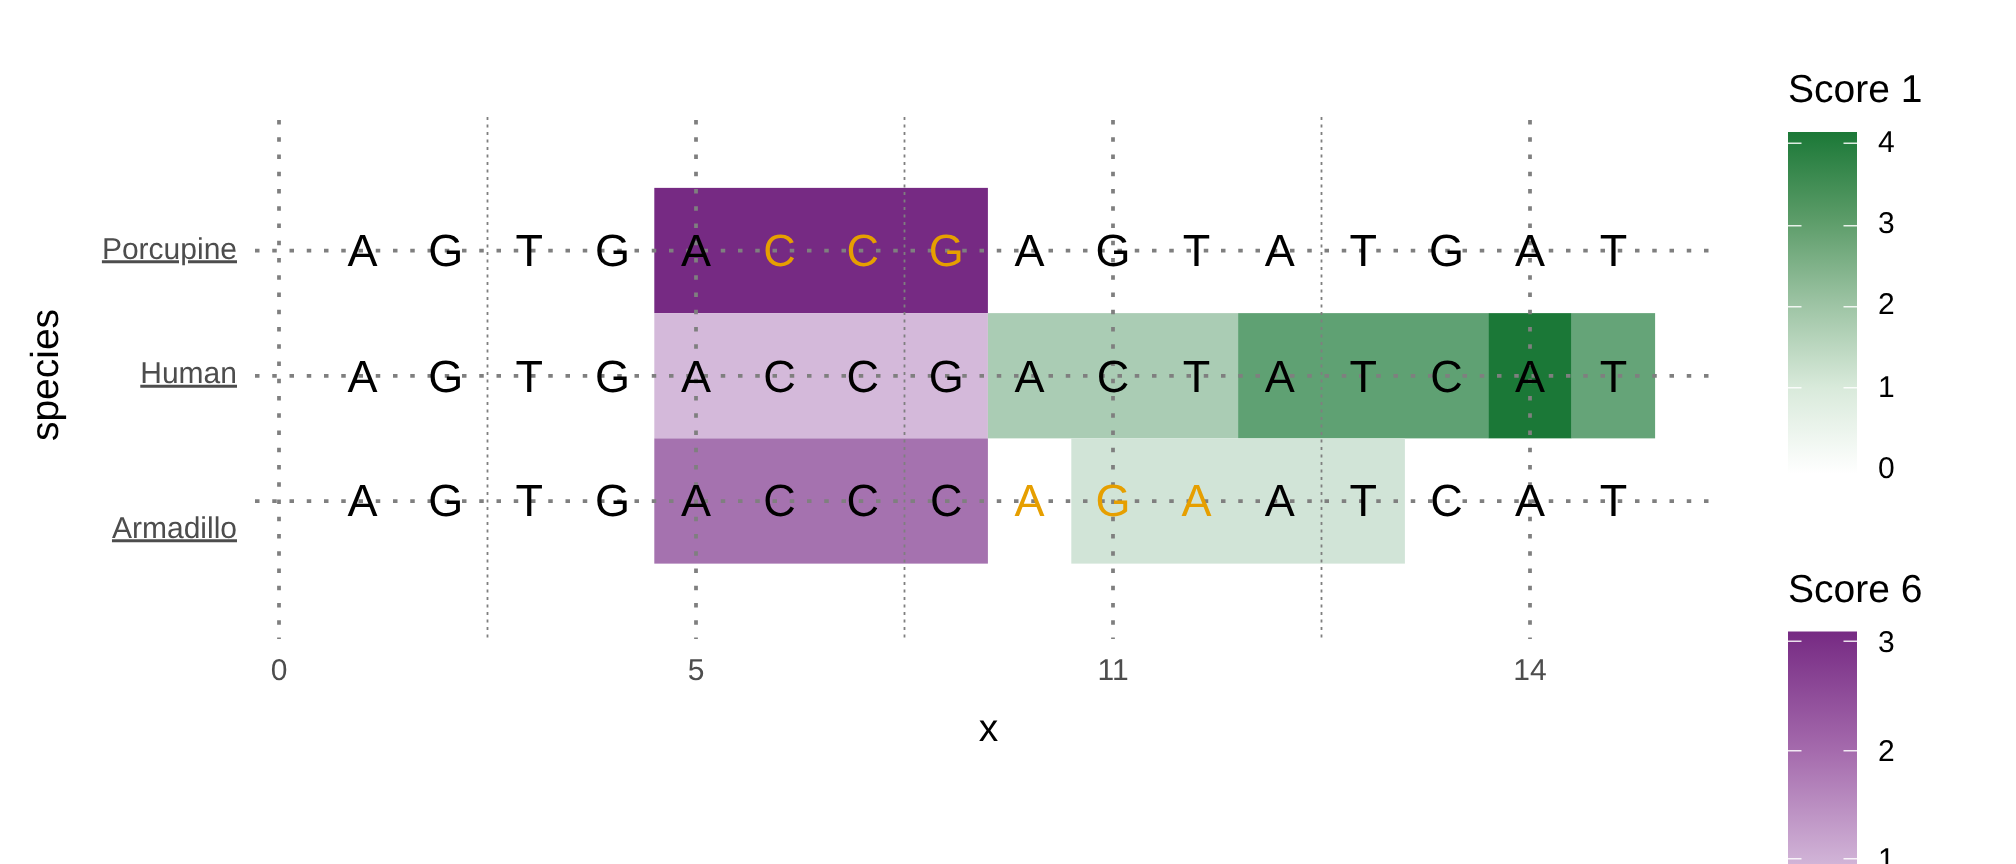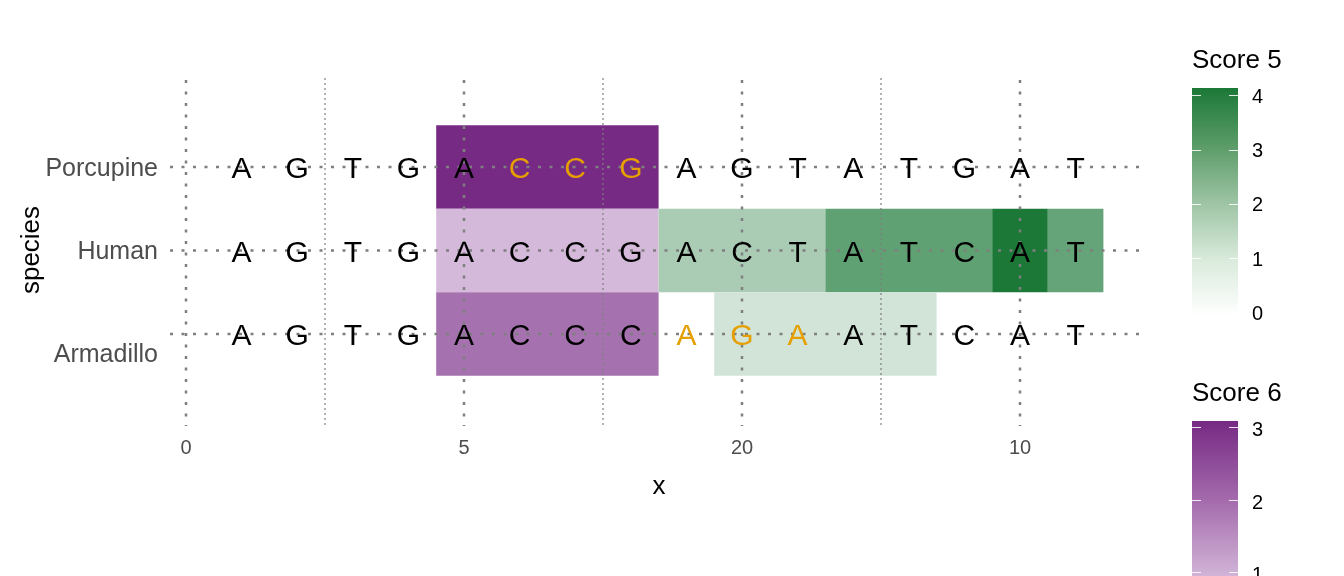--- a/index.html
+++ b/index.html
@@ -1,19 +1,19 @@
 <!DOCTYPE html>
 <html><head>
 <meta charset="utf-8">
 <style>
   html, body { margin: 0; padding: 0; background: #ffffff; }
   body { width: 1344px; height: 576px; position: relative; overflow: hidden;
          font-family: "Liberation Sans", "DejaVu Sans", sans-serif; }
   #plot { position: absolute; left: 0; top: 0; }
-  .ytick { position: absolute; right: 1186px; font-size: 25px; color: #4d4d4d; white-space: nowrap; transform: translateY(-50%); }
+  .ytick { position: absolute; right: 1186px; font-size: 20px; color: #4d4d4d; white-space: nowrap; transform: translateY(-50%); text-decoration: underline; }
   .xtick { position: absolute; top: 436px; font-size: 20px; color: #4d4d4d; transform: translateX(-50%); }
   .ylabel { position: absolute; left: 30px; top: 250px; font-size: 26px; color: #000;
             transform: translate(-50%, -50%) rotate(-90deg); white-space: nowrap; }
   .xlabel { position: absolute; left: 659px; top: 470px; font-size: 26px; color: #000; transform: translateX(-50%); }
   .legend-title { position: absolute; left: 1192px; font-size: 26px; color: #000; white-space: nowrap; }
   .legend-bar { position: absolute; left: 1192px; width: 46px; }
   .legend-lab { position: absolute; left: 1252px; font-size: 20px; color: #000; transform: translateY(-50%); }
   .tickmark { position: absolute; height: 1px; width: 9px; background: rgba(255,255,255,0.85); }
   .base { position: absolute; font-size: 30px; transform: translate(-50%, -50%); line-height: 1; }
 </style>
@@ -43,24 +43,24 @@
 
 <div class="ylabel">species</div>
 <div class="xlabel">x</div>
 
 <div class="ytick" style="top:167px">Porcupine</div>
 <div class="ytick" style="top:250px">Human</div>
 <div class="ytick" style="top:353px">Armadillo</div>
 
 <div class="xtick" style="left:186px">0</div>
 <div class="xtick" style="left:464px">5</div>
-<div class="xtick" style="left:742px">20</div>
-<div class="xtick" style="left:1020px">10</div>
+<div class="xtick" style="left:742px">11</div>
+<div class="xtick" style="left:1020px">14</div>
 
-<div class="legend-title" style="top:44px">Score 5</div>
+<div class="legend-title" style="top:44px">Score 1</div>
 <div class="legend-bar" style="top:88px;height:228px;background:linear-gradient(to bottom,#1b7837,#5a9b67,#9cc3a3,#d9eadb,#ffffff);">
   <div class="tickmark" style="left:0;top:7px"></div>
     <div class="tickmark" style="right:0;top:7px"></div>
   <div class="tickmark" style="left:0;top:62px"></div>
     <div class="tickmark" style="right:0;top:62px"></div>
   <div class="tickmark" style="left:0;top:116px"></div>
     <div class="tickmark" style="right:0;top:116px"></div>
   <div class="tickmark" style="left:0;top:170px"></div>
     <div class="tickmark" style="right:0;top:170px"></div>
 </div>

